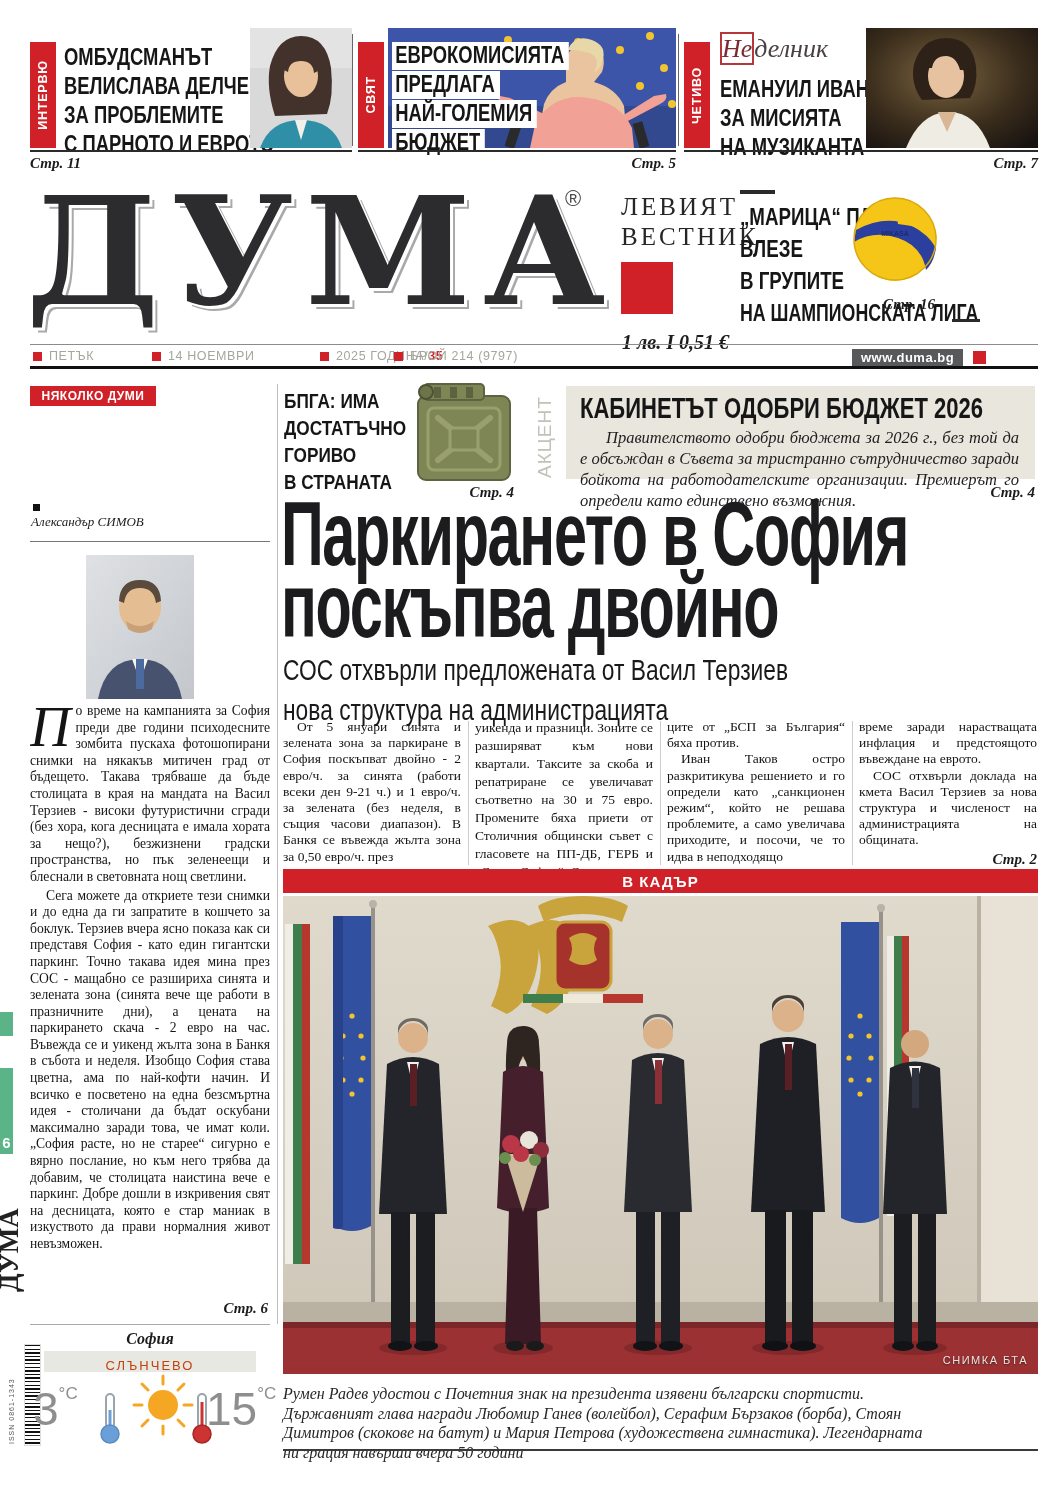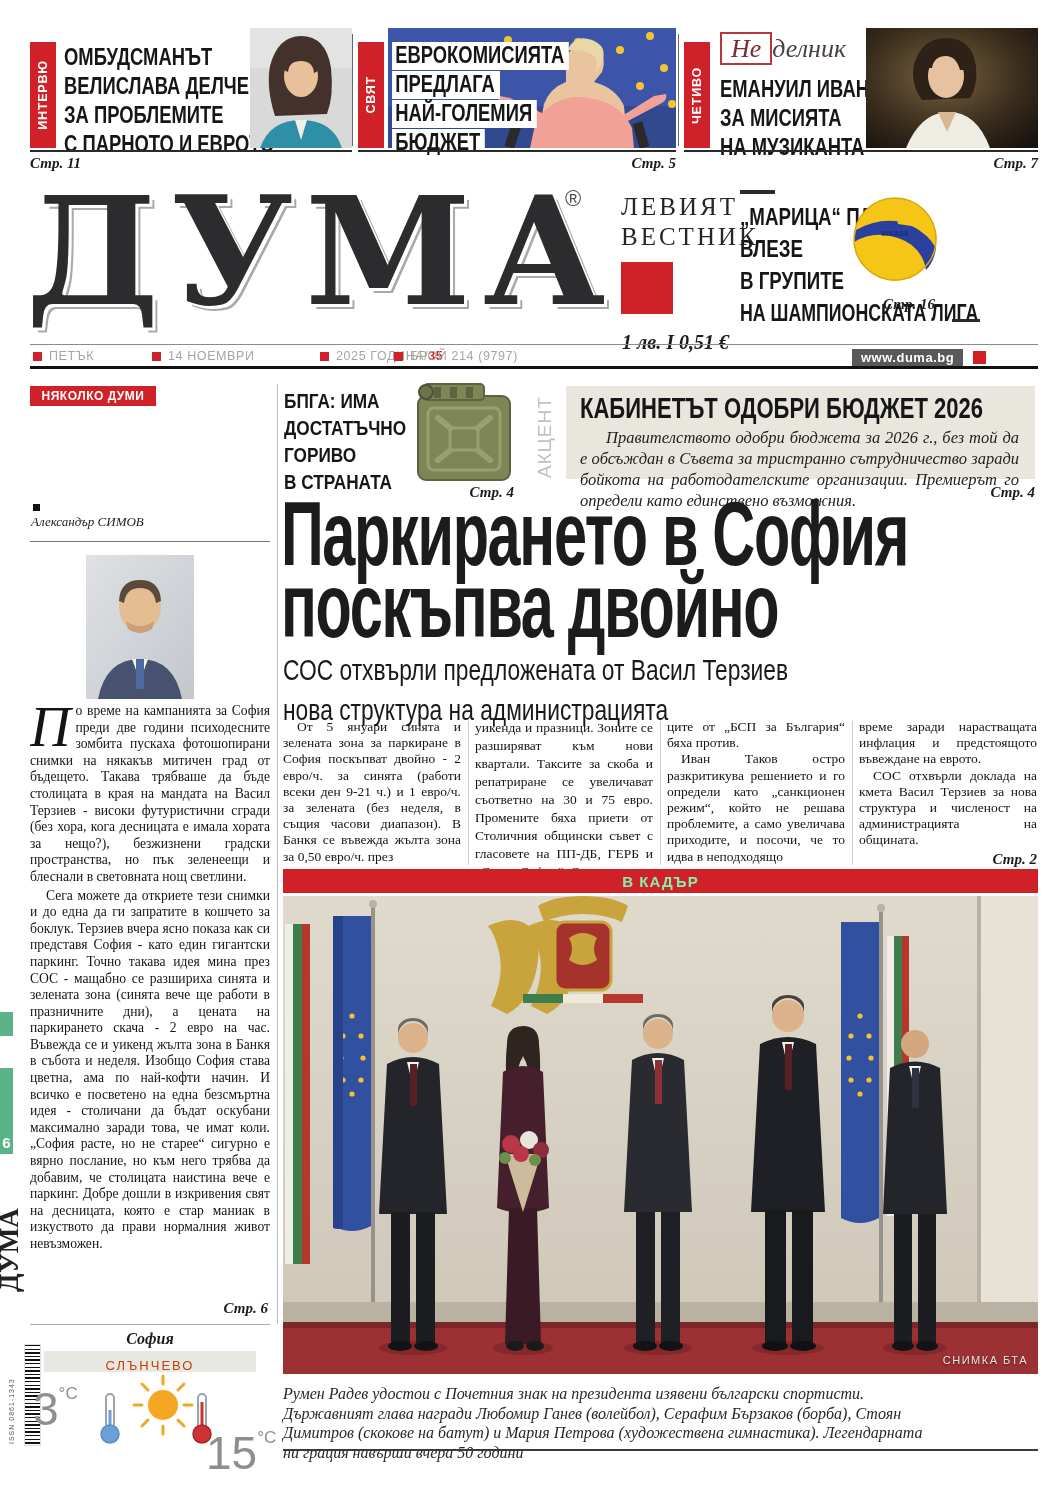--- a/index.html
+++ b/index.html
@@ -96,21 +96,21 @@
   <div class="abs rule" style="left:358px;top:150px;width:318px;height:2px;"></div>
   <div class="abs pg" style="left:358px;top:155px;width:318px;text-align:right;">Стр. 5</div>
 
   <div class="abs" style="left:678px;top:34px;width:1px;height:112px;background:#666;"></div>
 
   <div class="abs" style="left:684px;top:28px;width:354px;height:146px;">
     <div class="abs tagbox" style="left:0;top:14px;width:26px;height:106px;">
         <span class="vtext">ЧЕТИВО</span>
       </div>
     <div class="abs ser" style="left:36px;top:6px;font-style:italic;font-size:26px;color:#4a4043;">
-      <span style="border:2px solid #b5373a;padding:0 9px;color:#7a2a30;">Не</span><span>делник</span>
+      <span style="border:2px solid #b5373a;padding:0 0;color:#7a2a30;">Не</span><span>делник</span>
     </div>
     <div class="abs" style="left:36px;top:48px;line-height:26px;">
       <div><span class="cond" style="font-size:23px;transform:scaleX(.8);">ЕМАНУИЛ ИВАНОВ</span></div>
       <div><span class="cond" style="font-size:23px;transform:scaleX(.8);">ЗА МИСИЯТА</span></div>
       <div><span class="cond" style="font-size:23px;transform:scaleX(.8);">НА МУЗИКАНТА</span></div>
     </div>
     <svg class="abs" style="right:0;top:0;" width="172" height="120" viewBox="0 0 172 120">
       <defs>
           <radialGradient id="t3g" cx="45%" cy="40%" r="75%">
             <stop offset="0%" stop-color="#7a6340"></stop>
@@ -216,21 +216,21 @@
       <line x1="10" y1="52" x2="16" y2="46"></line>
         <line x1="46" y1="16" x2="52" y2="10"></line>
     </g>
     <circle cx="31" cy="31" r="15" fill="#f5a623"></circle>
   </svg>
   <svg class="abs" style="left:190px;top:1392px;" width="24" height="52" viewBox="0 0 24 52">
     <rect x="8" y="2" width="8" height="34" rx="4" fill="#fff" stroke="#9aa4ad" stroke-width="2"></rect>
     <rect x="10.5" y="10" width="3" height="26" fill="#cc3333"></rect>
     <circle cx="12" cy="42" r="9" fill="#cc3333" stroke="#a82626" stroke-width="1.5"></circle>
   </svg>
-  <div class="abs wnum" style="left:206px;top:1382px;margin-top:44px;"><span>15</span><span class="wdeg">°C</span></div>
+  <div class="abs wnum" style="left:206px;top:1382px;"><span>15</span><span class="wdeg">°C</span></div>
 
   <div class="abs" style="left:277px;top:384px;width:1px;height:940px;background:#bdbdbd;"></div>
 
   <div class="abs" style="left:284px;top:388px;line-height:25px;">
     <div><span class="cond" style="font-size:21px;transform:scaleX(.82);">БПГА: ИМА</span></div>
     <div><span class="cond" style="font-size:21px;transform:scaleX(.82);">ДОСТАТЪЧНО</span></div>
     <div><span class="cond" style="font-size:21px;transform:scaleX(.82);">ГОРИВО</span></div>
     <div><span class="cond" style="font-size:21px;transform:scaleX(.82);">В СТРАНАТА</span></div>
   </div>
   <svg class="abs" style="left:394px;top:380px;" width="132" height="102" viewBox="0 0 132 102">
@@ -275,21 +275,21 @@
       <p>Иван Таков остро разкритикува решението и го определи като „санкционен режим“, който не решава проблемите, а само увеличава приходите, и посочи, че то идва в неподходящо</p>
   </div>
   <div class="abs" style="left:852px;top:721px;width:1px;height:144px;background:#ccc;"></div>
   <div class="abs ser jtext" style="left:859px;top:719px;width:178px;font-size:13.5px;line-height:16.2px;">
     <p style="text-indent:0;">време заради нарастващата инфлация и предстоящото въвеждане на еврото.</p>
       <p>СОС отхвърли доклада на кмета Васил Терзиев за нова структура и численост на администрацията на общината.</p>
     <div class="pg" style="text-align:right;margin-top:2px;">Стр. 2</div>
   </div>
 
   <div class="abs" style="left:283px;top:869px;width:755px;height:24px;background:var(--red);display:flex;align-items:center;justify-content:center;">
-    <span style="color:#86efac;font-weight:bold;font-size:15px;letter-spacing:1px;">В КАДЪР</span>
+    <span style="color:#ffffff;font-weight:bold;font-size:15px;letter-spacing:1px;">В КАДЪР</span>
   </div>
 
   <div class="abs" style="left:283px;top:896px;width:755px;height:478px;">
     <svg width="755" height="478" viewBox="0 0 755 478">
       <defs>
         <linearGradient id="wallg" x1="0" y1="0" x2="0" y2="1">
             <stop offset="0%" stop-color="#e0dacd"></stop>
             <stop offset="100%" stop-color="#cdc6b7"></stop>
           </linearGradient>
       </defs>

